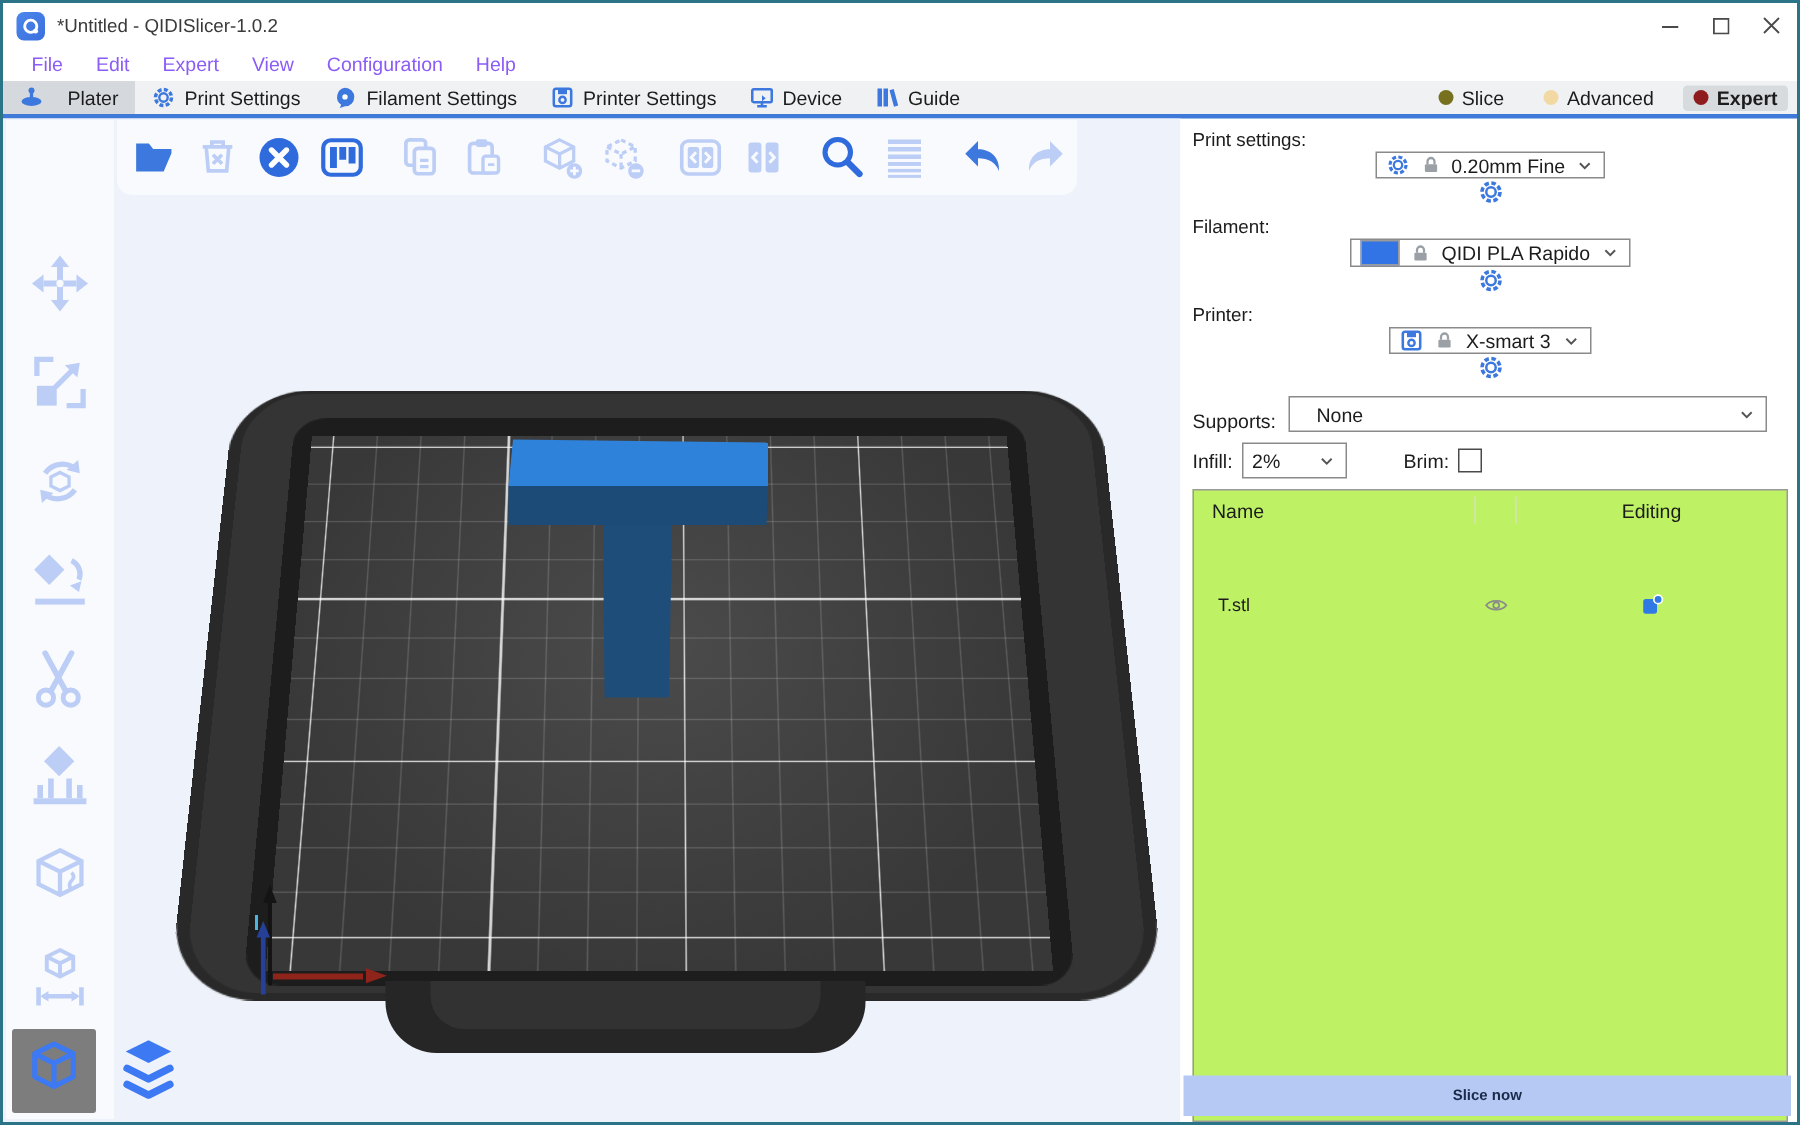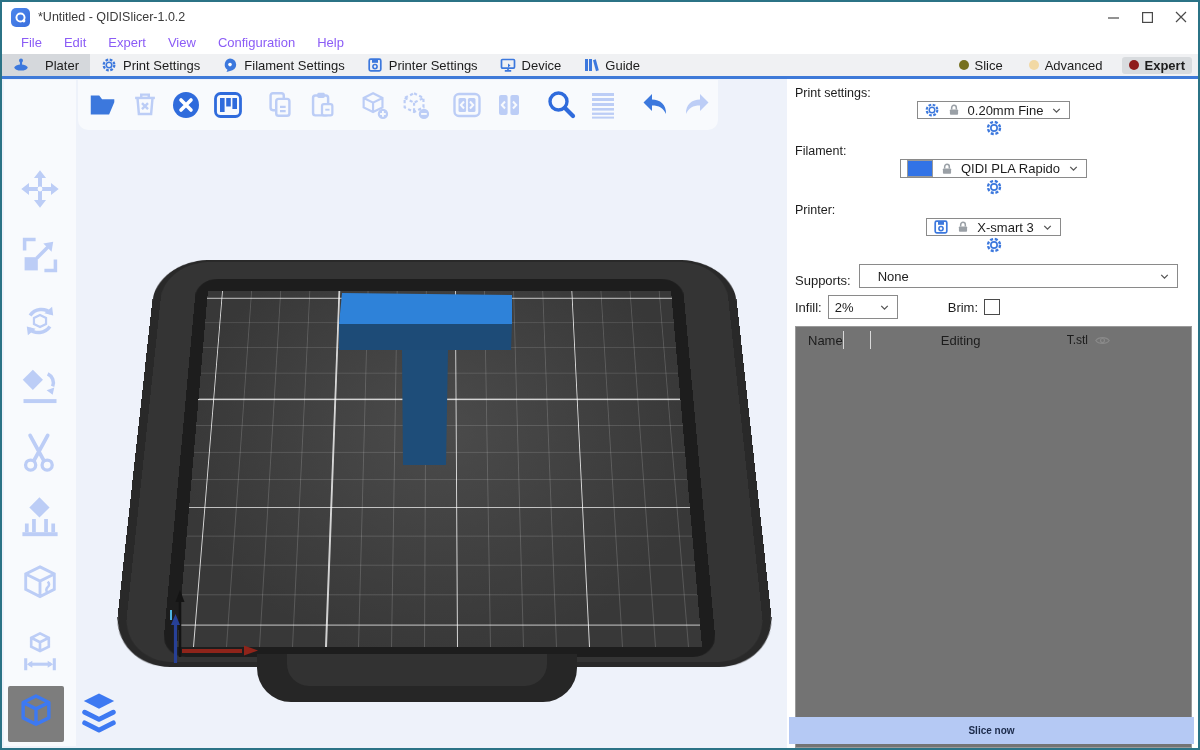--- a/index.html
+++ b/index.html
@@ -60,23 +60,23 @@
   .plabel{font-size:12.5px;color:#1c1c1c;height:16px;line-height:16px;}
   .combo-row{display:flex;align-items:center;margin-bottom:6px;flex-direction:column;}
   .combo{flex:1;height:24px;border:1px solid #8a8a8a;background:#fff;display:flex;align-items:center;gap:7px;padding:0 6px;box-sizing:border-box;font-size:13px;color:#1c1c1c;}
   .combo .chev{margin-left:auto;}
   .gearbtn{width:24px;display:flex;justify-content:center;}
   .swatch{width:24px;height:15px;background:#3273e6;border:1px solid #9a9a9a;}
   .row-supports{display:flex;align-items:flex-end;margin-top:10px;font-size:13px;color:#1c1c1c;}
   .row-supports .combo{margin-left:8px;}
   .row-infill{display:flex;align-items:center;margin-top:7px;font-size:13px;color:#1c1c1c;}
   .combo.small{flex:0 0 70px;margin-left:6px;}
-  .brim-label{margin-left:50px;}
+  .brim-label{margin-left:38px;}
   .checkbox{width:14px;height:14px;border:1.5px solid #4a4a4a;background:#fff;margin-left:6px;}
-  .objlist{margin-top:7px;height:420px;border:1px solid #9a9a9a;background:#737373;display:flex;}
+  .objlist{margin-top:7px;height:420px;border:1px solid #9a9a9a;background:#bef264;display:flex;flex-direction:column;gap:37px;}
   .ol-header{display:grid;grid-template-columns:1fr 28px 180px;height:26px;align-items:center;font-size:13px;color:#1c1c1c;}
   .ol-header .c1{padding-left:12px;}
   .ol-header .c2{border-left:1px solid #d9d9d9;border-right:1px solid #d9d9d9;height:18px;}
   .ol-header .c3{text-align:center;}
   .ol-row{display:grid;grid-template-columns:1fr 28px 180px;height:26px;align-items:center;font-size:12px;color:#1c1c1c;}
   .ol-row .c1{padding-left:16px;}
   .ol-row .c2,.ol-row .c3{display:flex;justify-content:center;}
   .slice-btn{position:absolute;left:2px;right:4px;bottom:4px;height:27px;background:#b5c9f4;border:none;
     font-family:"Liberation Sans",sans-serif;font-size:10px;font-weight:bold;color:#1b2a4a;display:flex;align-items:center;justify-content:center;}
 </style>

